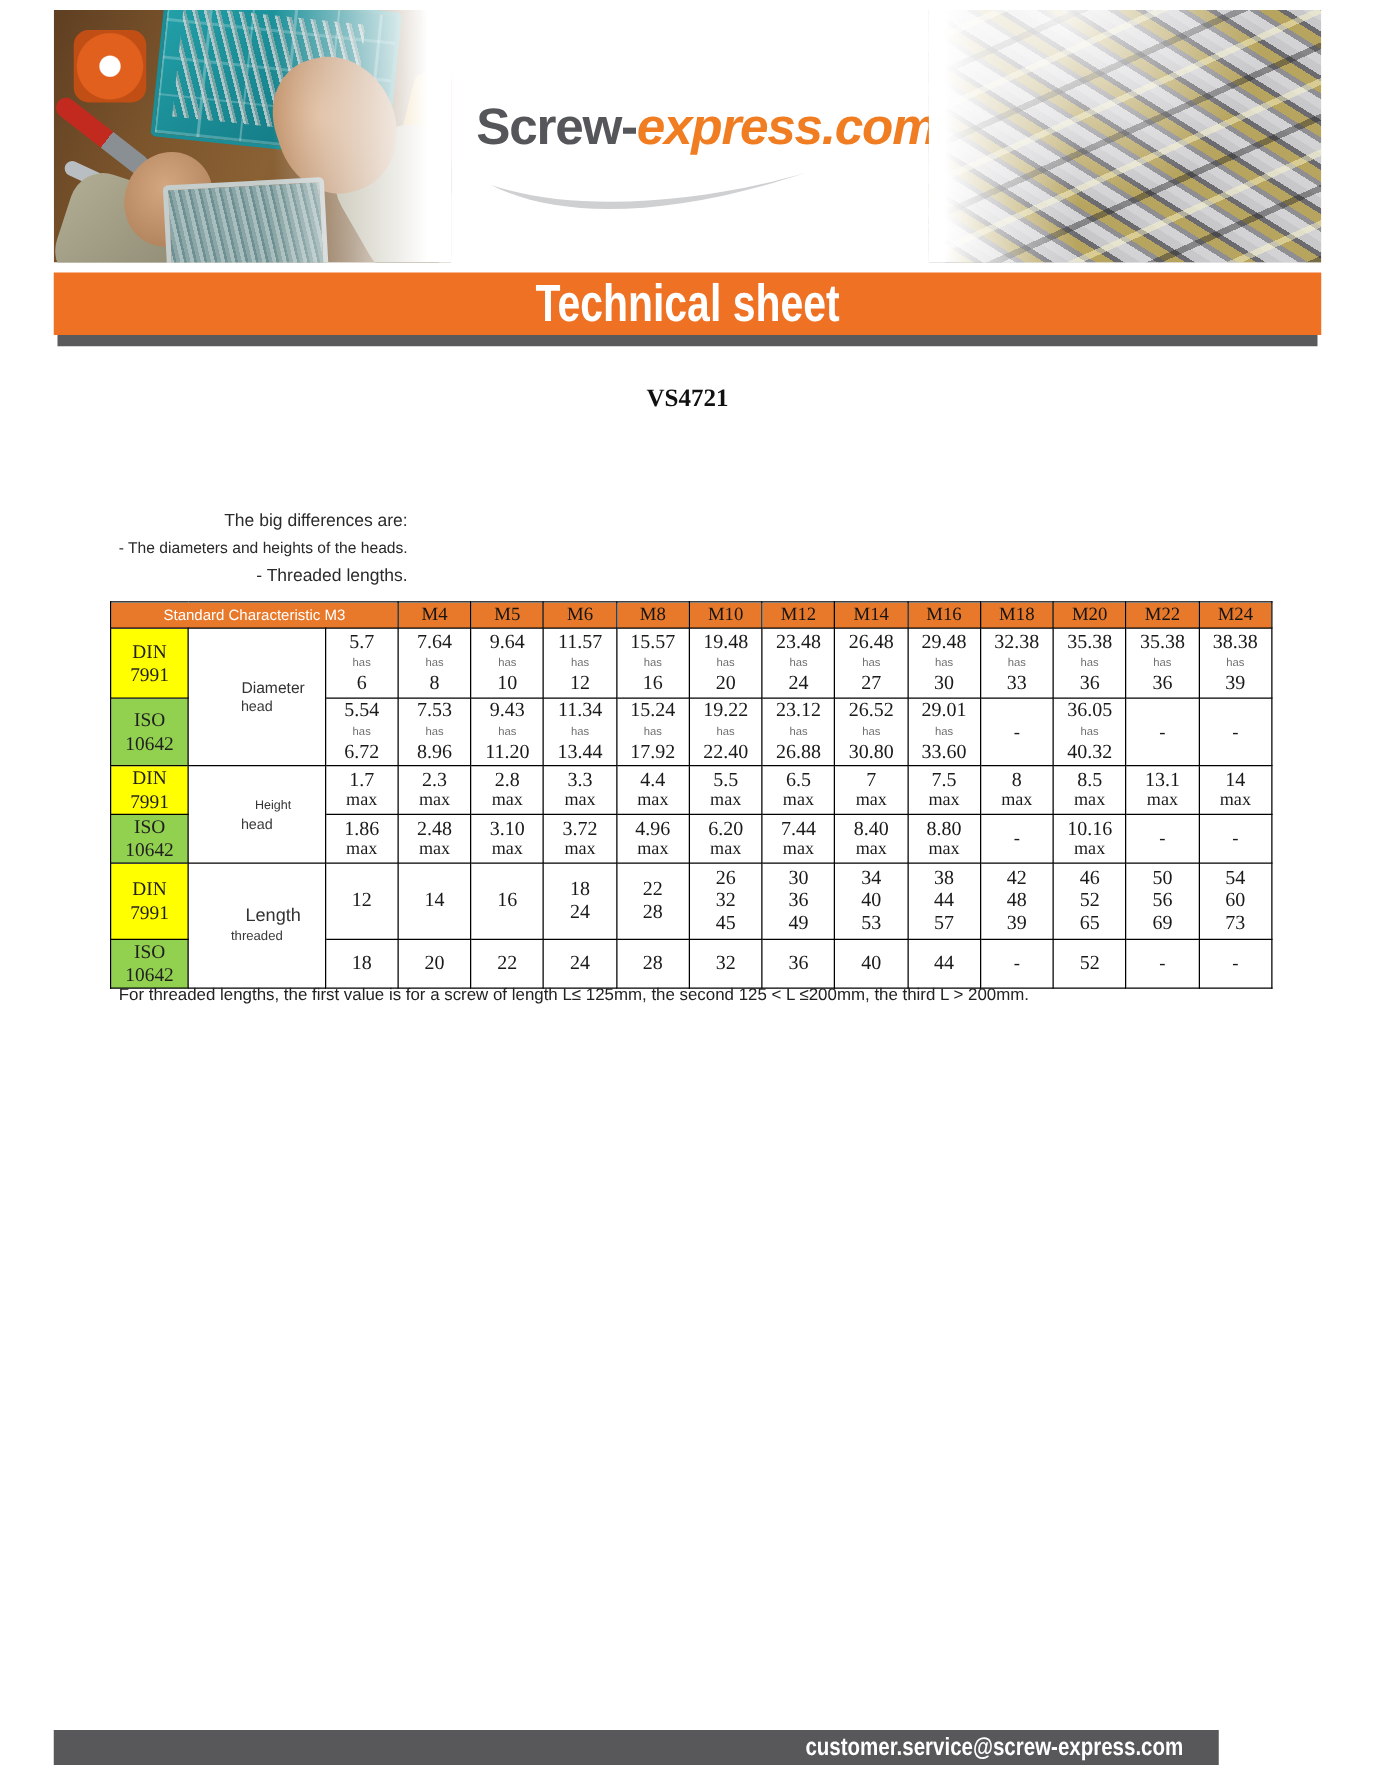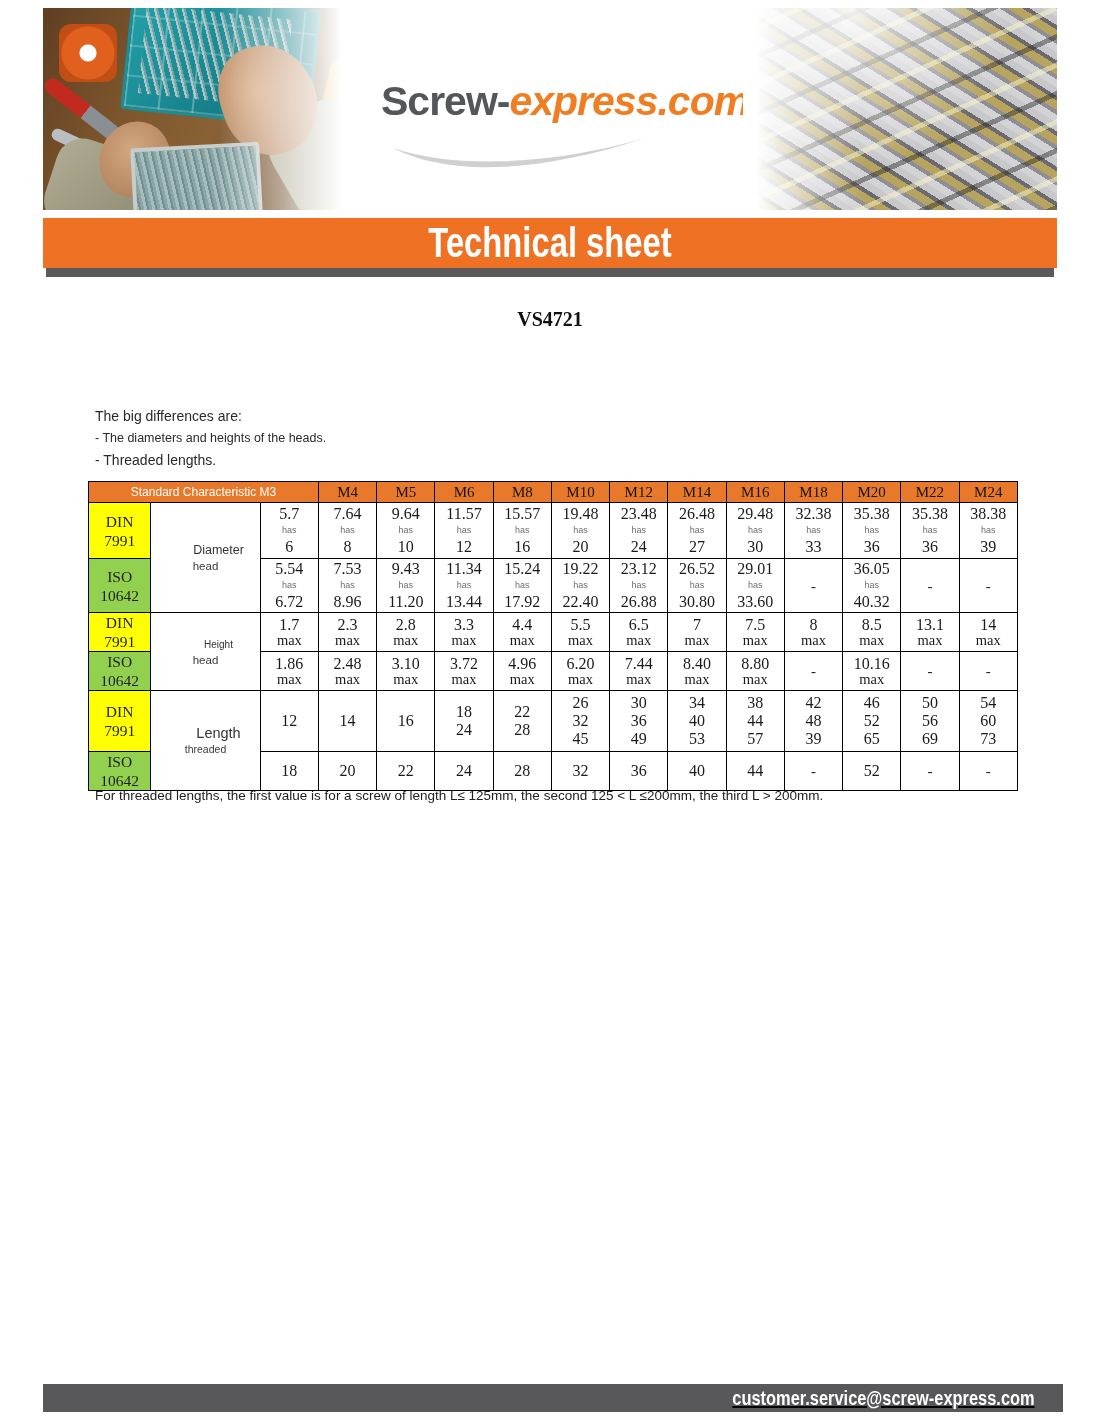--- a/index.html
+++ b/index.html
@@ -64,21 +64,21 @@
   .banner{position:absolute;left:43px;top:218px;width:1014px;height:50px;background:#ee7124;
           display:flex;align-items:center;justify-content:center;}
   .banner-text{color:#fff;font-size:42px;font-weight:700;transform:scaleX(.78);letter-spacing:0px;}
   .gray-bar{position:absolute;left:46px;top:268px;width:1008px;height:9px;background:#5a5a5c;}
 
   
   .doc-code{position:absolute;left:0;top:308px;width:1100px;text-align:center;
             font-family:"Liberation Serif",serif;font-size:20px;font-weight:700;color:#111;}
   .doc-subtitle{position:absolute;left:0;top:351px;width:1096px;text-align:center;
             font-size:13.5px;color:#1c1c1c;}
-  .intro{position:absolute;left:95px;top:408px;color:#2a2a2a;}
+  .intro{position:absolute;left:95px;top:408px;color:#2a2a2a;text-align:right;}
   .intro-heading{font-size:14px;}
   .intro-item-0{font-size:12.5px;margin-top:7px;}
   .intro-item-1{font-size:14px;margin-top:7px;}
 
   
   #spec-table{position:absolute;left:88px;top:481px;width:930px;border-collapse:collapse;
               table-layout:fixed;background:#fff;}
   #spec-table td,#spec-table th{border:1px solid #000;padding:0;text-align:center;
               vertical-align:middle;overflow:hidden;}
   .header-row{height:21px;}
@@ -98,22 +98,22 @@
   .char-2 .char-sub{font-size:10.5px;}
   .cell-lines{display:flex;flex-direction:column;justify-content:center;align-items:center;height:100%;}
   .num{font:400 16px/18px "Liberation Serif",serif;color:#1a1a1a;}
   .rh-2 .num,.rh-3 .num{line-height:16px;}
   .lbl-has{font:400 9px/11px "Liberation Sans",sans-serif;color:#6e6e6e;margin:2px 0;}
   .lbl-max{font:400 14.5px/15px "Liberation Serif",serif;color:#1a1a1a;}
   .dash{font:400 15px/16px "Liberation Serif",serif;color:#1a1a1a;}
 
   
   .note{position:absolute;left:95px;top:788px;font-size:13.5px;color:#222;}
-  .footer-bar{position:absolute;left:43px;top:1384px;width:1020px;height:28px;background:#58585a;
-              display:flex;align-items:center;justify-content:flex-end;text-decoration:underline;}
+  .footer-bar{position:absolute;left:43px;top:1384px;width:932px;height:28px;background:#58585a;
+              display:flex;align-items:center;justify-content:flex-end;}
   .footer-text{color:#fff;font-size:20px;font-weight:700;transform:scaleX(.82);
                transform-origin:right center;margin-right:28px;letter-spacing:0px;}
 </style>
 </head>
 <body>
 
 <div id="page">
 
   <div class="header-block">
     <div class="photo photo-left">

